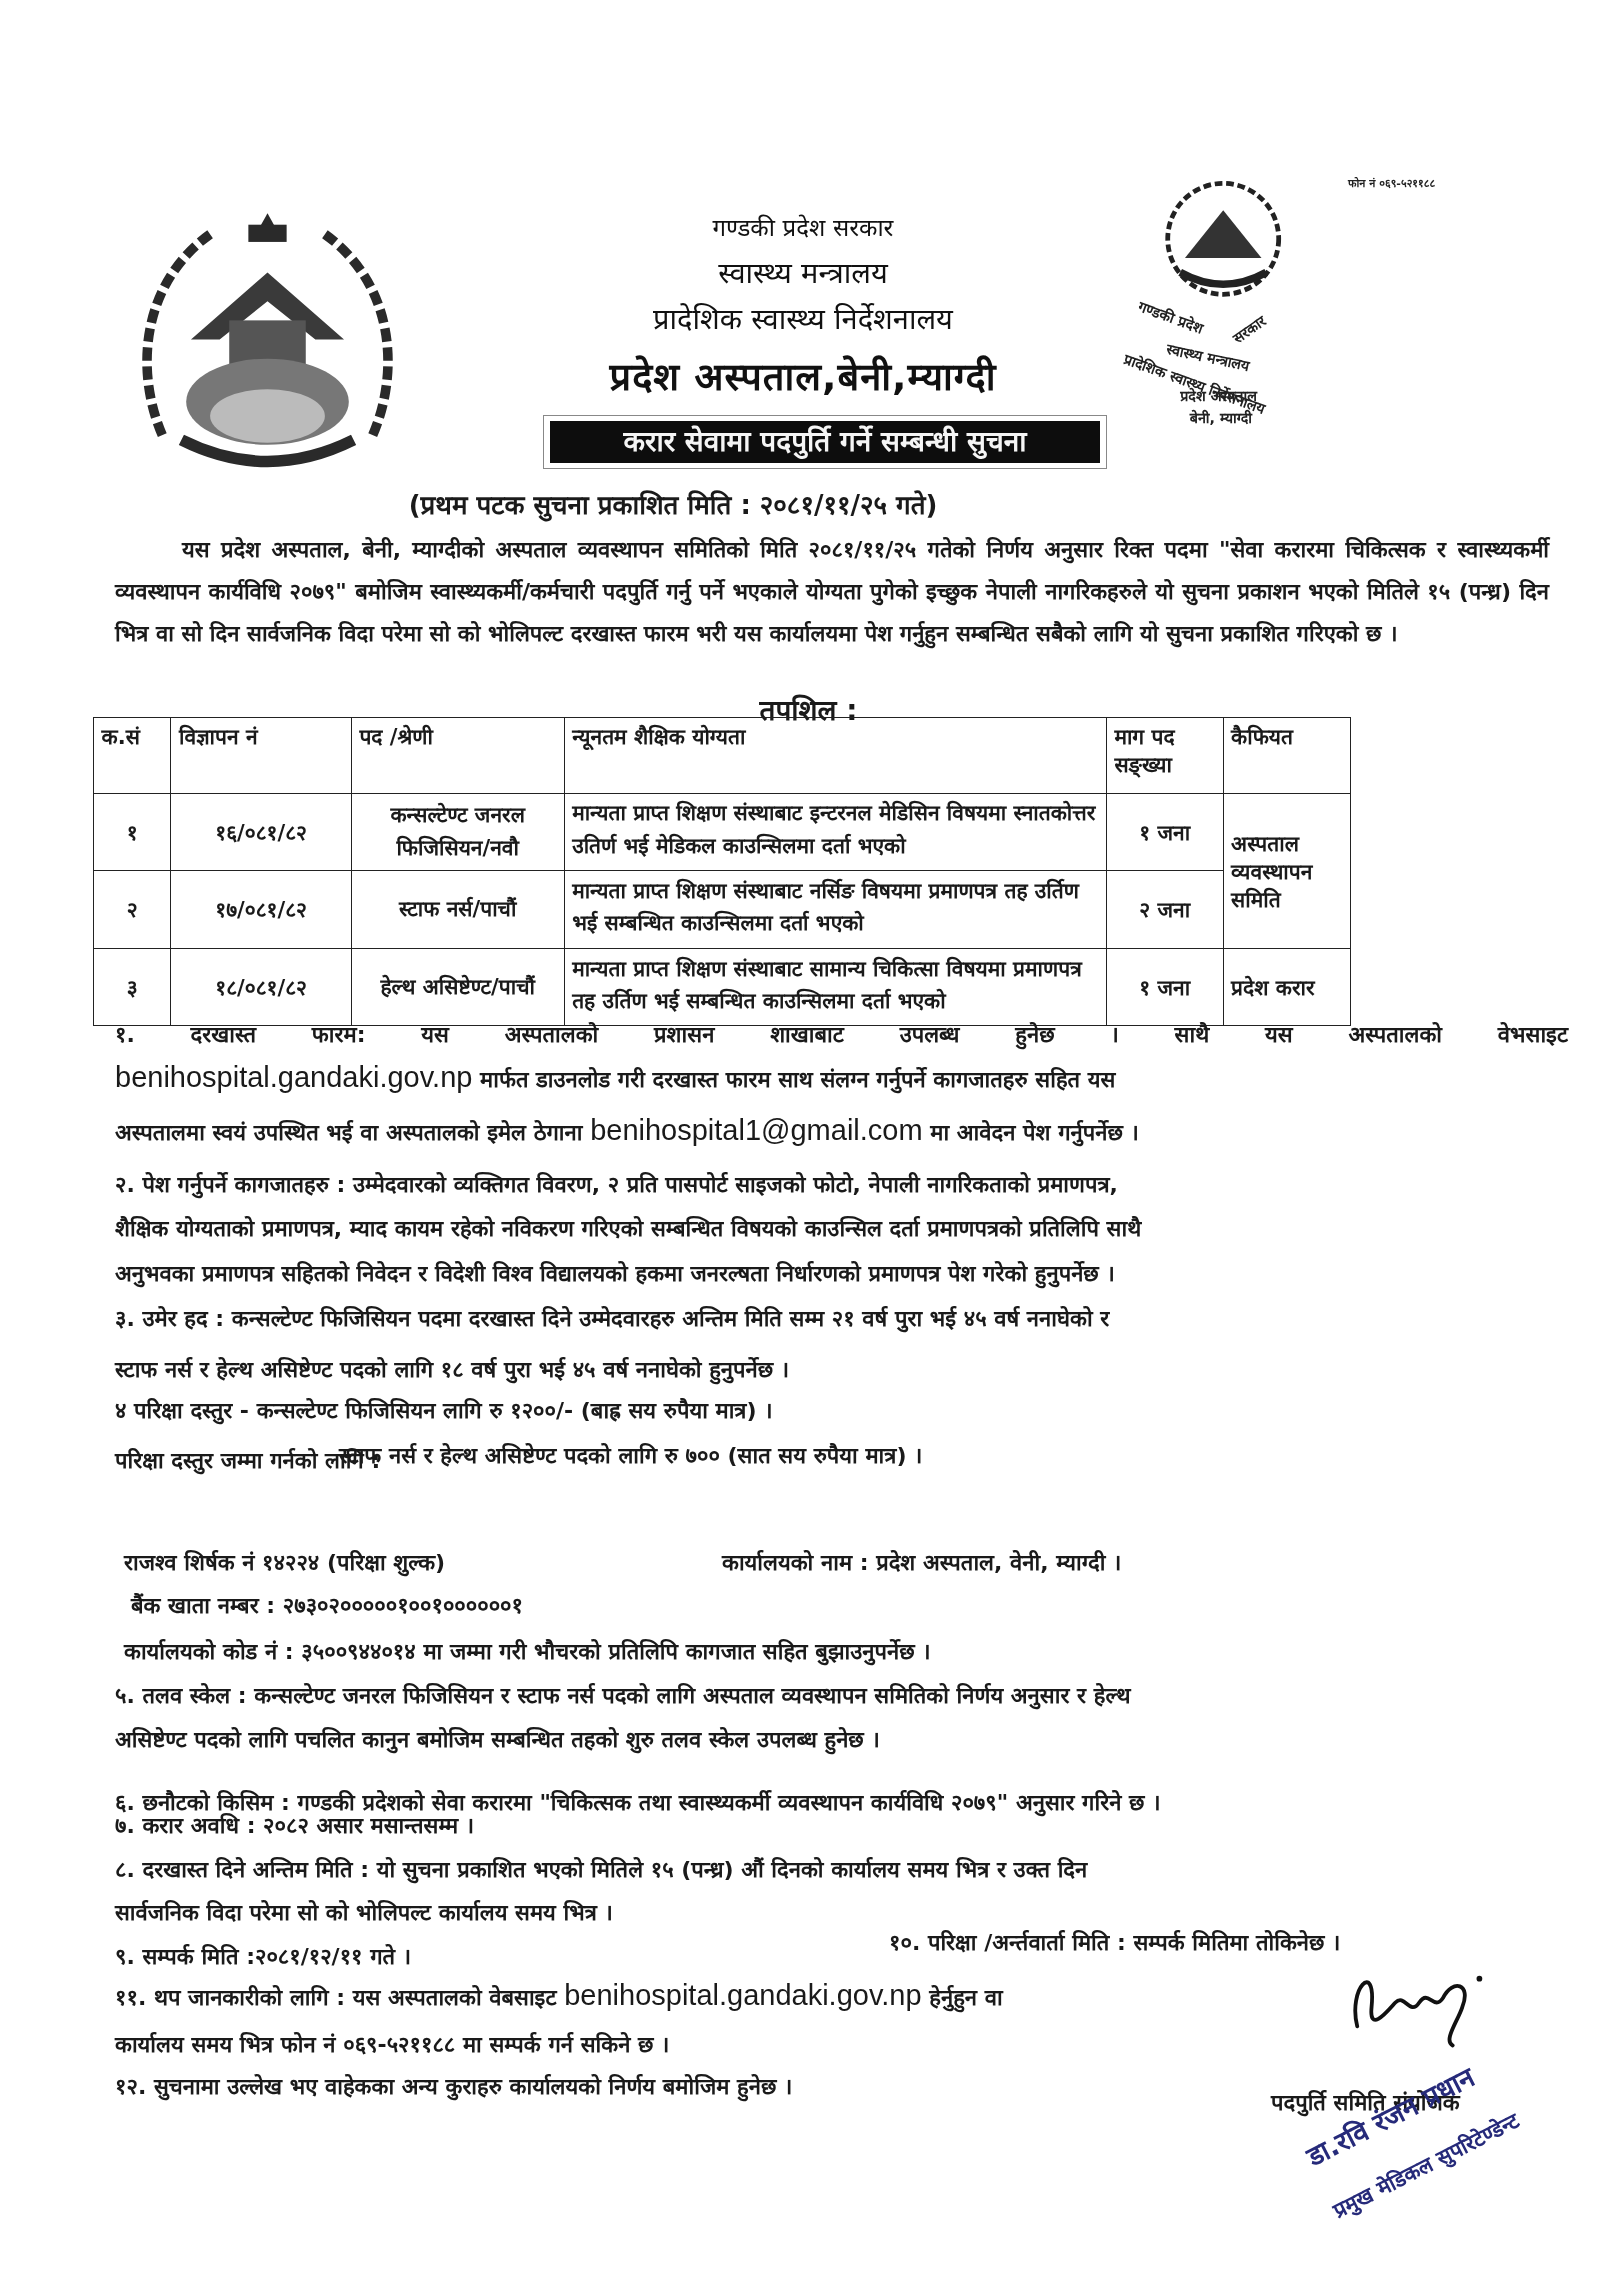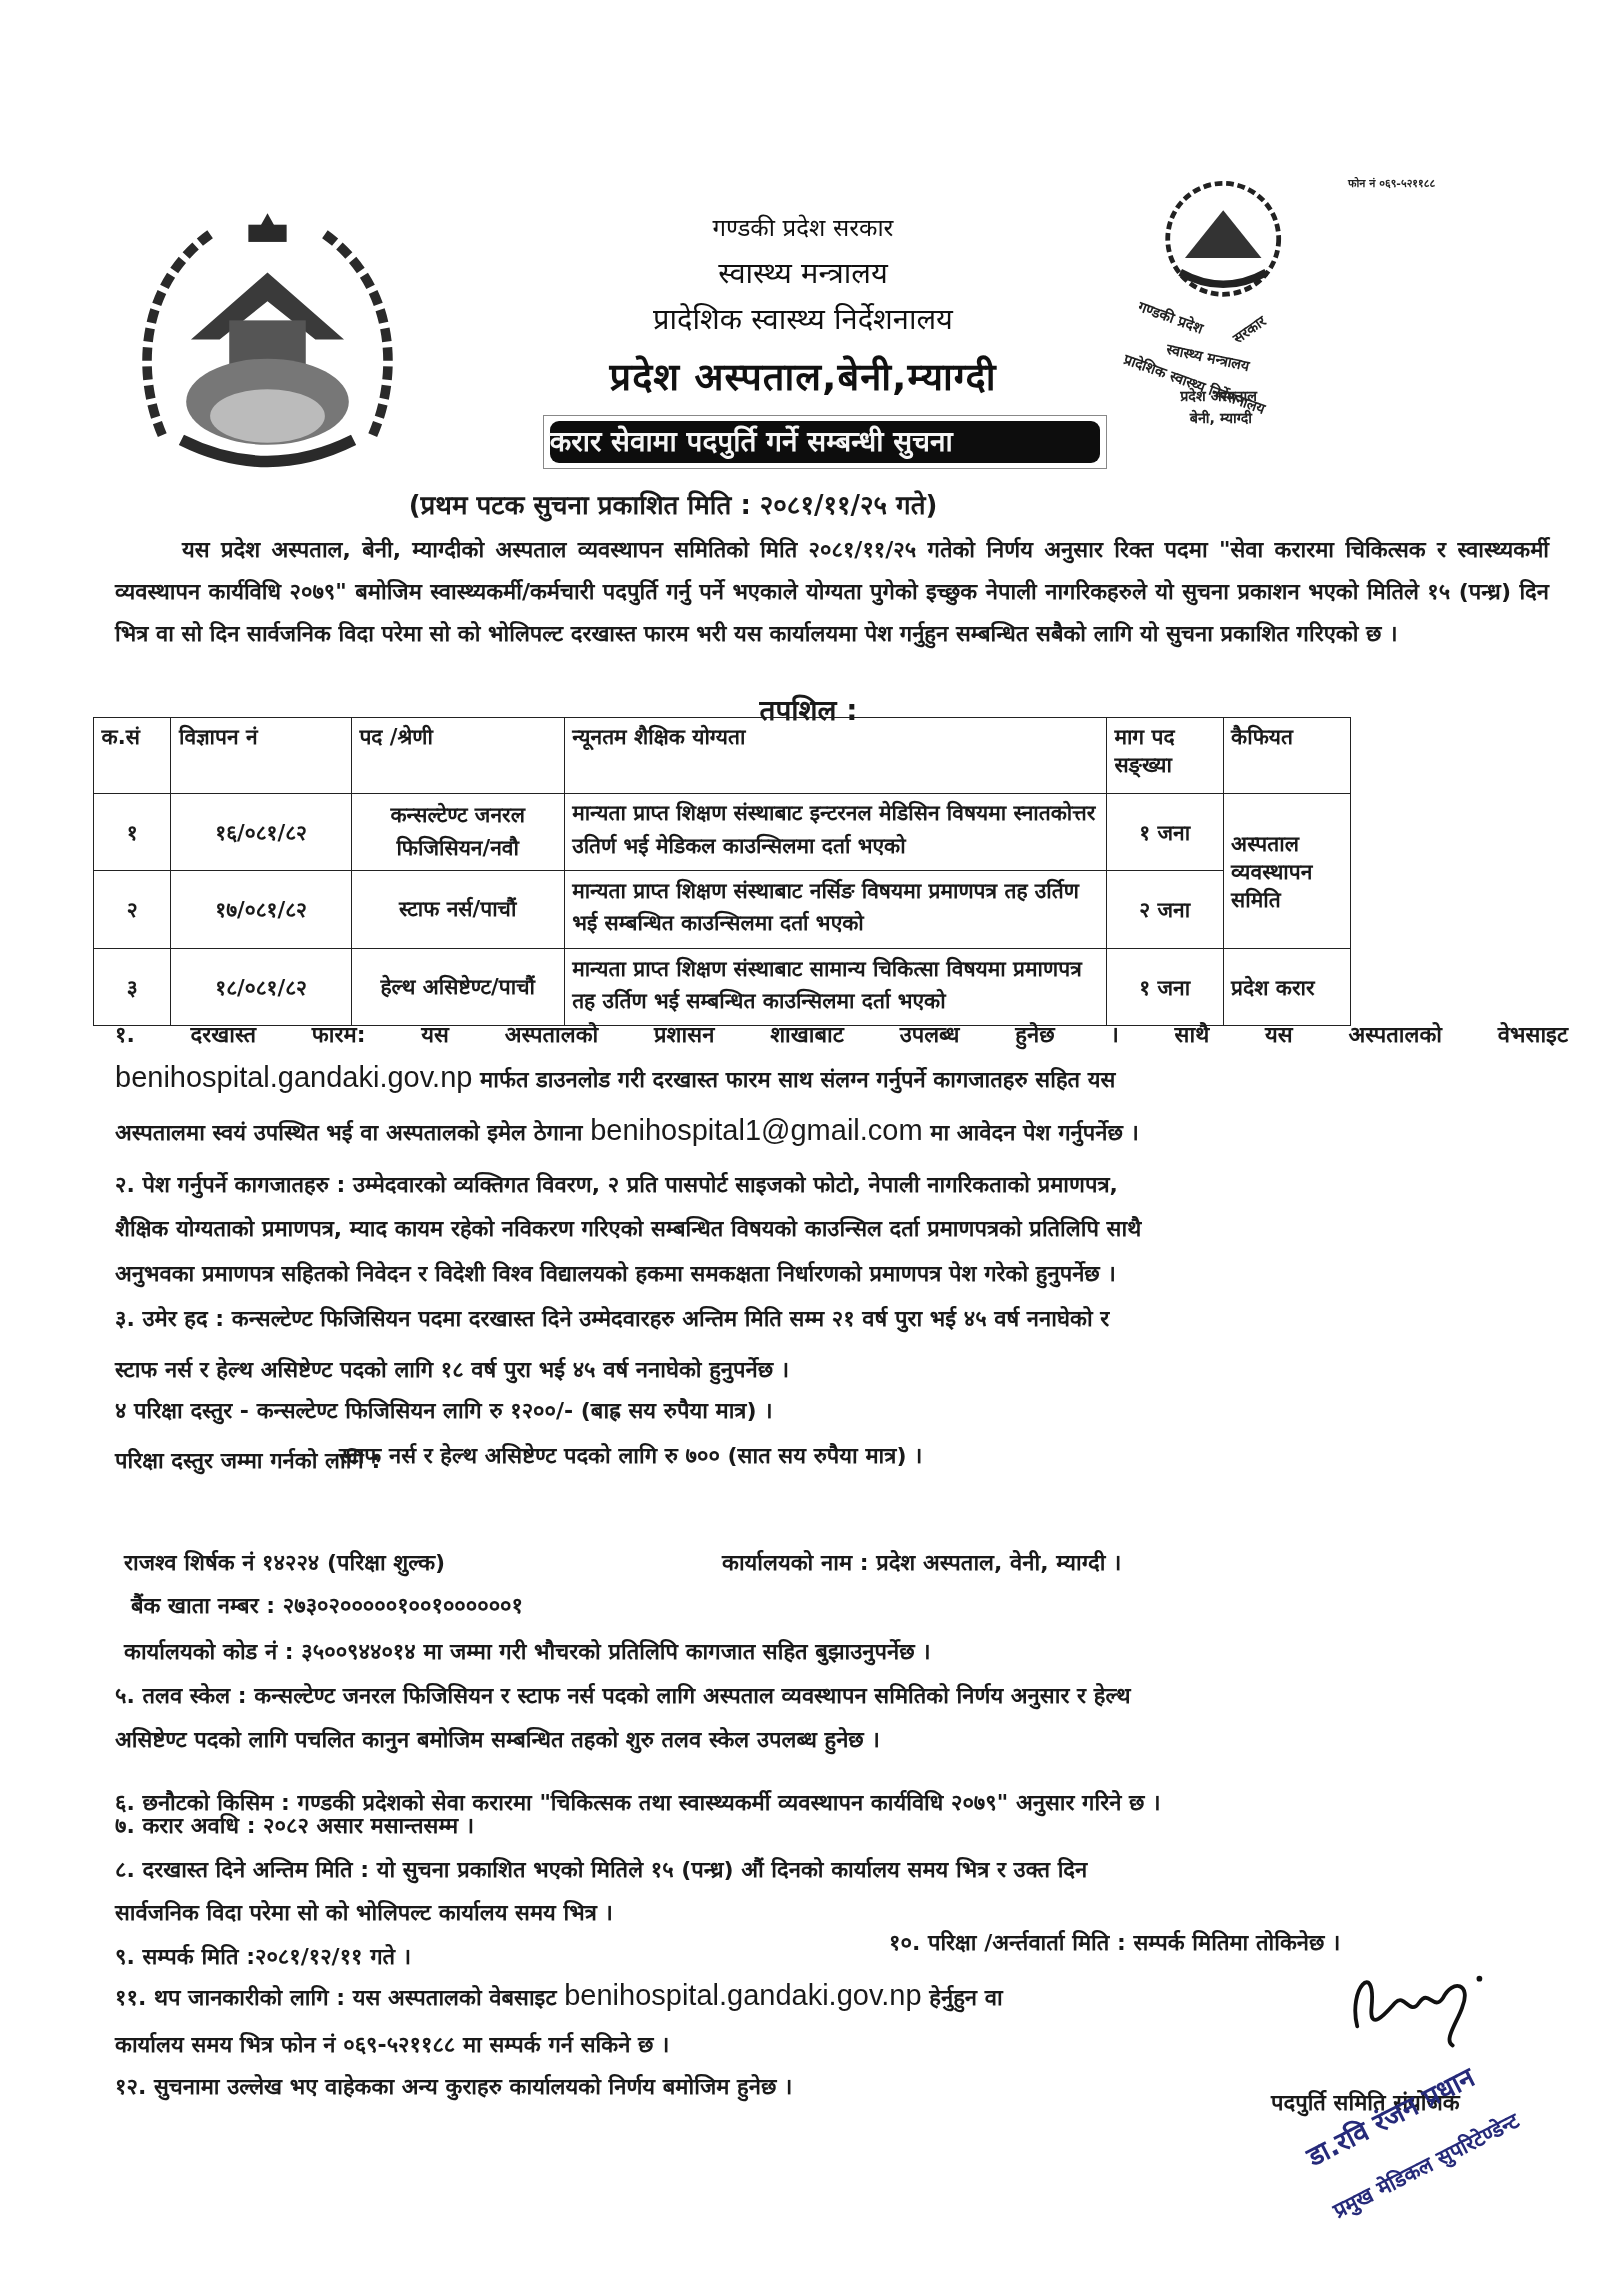--- a/index.html
+++ b/index.html
@@ -13,21 +13,21 @@
   
   #emblem { left: 124px; top: 196px; width: 287px; height: 287px; }
   #seal { left: 1118px; top: 167px; width: 220px; height: 268px; }
   #phone { left: 1348px; top: 175px; font-size: 11px; font-weight: bold; color: #222; }
   .hdr { left: 478px; width: 650px; text-align: center; color: #111; }
   #hdr1 { top: 210px; font-size: 24px; }
   #hdr2 { top: 252px; font-size: 29px; }
   #hdr3 { top: 298px; font-size: 29px; }
   #hdr4 { top: 349px; font-size: 38px; font-weight: bold; letter-spacing: 1px; }
   #titlebox { left: 543px; top: 415px; width: 564px; height: 54px; border: 1px solid #888; padding: 4.8px 5.7px; box-sizing: border-box; }
-  #titlebar { background: #0d0d0d; color: #f5f5f5; height: 42px; line-height: 42px; text-align: left; font-size: 28px; font-weight: bold; border-radius: 9px; }
+  #titlebar { background: #0d0d0d; color: #f5f5f5; height: 42px; line-height: 42px; text-align: center; font-size: 28px; font-weight: bold; }
   #pubdate { left: 0; width: 1346px; top: 486px; text-align: center; font-size: 26px; font-weight: bold; }
 
   
   .para { left: 115px; width: 1434px; font-size: 22px; font-weight: bold; line-height: 42px; text-align: justify; }
   #intro { top: 529px; text-indent: 67px; }
   #tapshil { left: 0; width: 1617px; top: 690px; text-align: center; font-size: 28px; font-weight: bold; }
 
   
   #posts { left: 93px; top: 717px; width: 1258px; border-collapse: collapse; font-size: 21px; font-weight: bold; }
   #posts th, #posts td { border: 1.9px solid #222; padding: 3.8px 7.6px; vertical-align: top; }
@@ -143,21 +143,21 @@
 <div class="abs line just" style="top:1018px;">१. दरखास्त फारम: यस अस्पतालको प्रशासन शाखाबाट उपलब्ध हुनेछ । साथै यस अस्पतालको वेभसाइट</div>
 <div class="abs line" style="top:1061px;">
   <span class="sans">benihospital.gandaki.gov.np</span><span> मार्फत डाउनलोड गरी दरखास्त फारम साथ संलग्न गर्नुपर्ने कागजातहरु सहित यस</span>
 </div>
 <div class="abs line" style="top:1114px;">
   <span>अस्पतालमा स्वयं उपस्थित भई वा अस्पतालको इमेल ठेगाना </span><span class="sans">benihospital1@gmail.com</span><span> मा आवेदन पेश गर्नुपर्नेछ ।</span>
 </div>
 
 <div class="abs line" style="top:1168px;">२. पेश गर्नुपर्ने कागजातहरु : उम्मेदवारको व्यक्तिगत विवरण, २ प्रति पासपोर्ट साइजको फोटो, नेपाली नागरिकताको प्रमाणपत्र,</div>
 <div class="abs line" style="top:1212px;">शैक्षिक योग्यताको प्रमाणपत्र, म्याद कायम रहेको नविकरण गरिएको सम्बन्धित विषयको काउन्सिल दर्ता प्रमाणपत्रको प्रतिलिपि साथै</div>
-<div class="abs line" style="top:1257px;">अनुभवका प्रमाणपत्र सहितको निवेदन र विदेशी विश्व विद्यालयको हकमा समकक्षता निर्धारणको प्रमाणपत्र पेश गरेको हुनुपर्नेछ ।</div>
+<div class="abs line" style="top:1257px;">अनुभवका प्रमाणपत्र सहितको निवेदन र विदेशी विश्व विद्यालयको हकमा जनरल्षता निर्धारणको प्रमाणपत्र पेश गरेको हुनुपर्नेछ ।</div>
 
 <div class="abs line" style="top:1302px;">३. उमेर हद : कन्सल्टेण्ट फिजिसियन पदमा दरखास्त दिने उम्मेदवारहरु अन्तिम मिति सम्म २१ वर्ष पुरा भई ४५ वर्ष ननाघेको र</div>
 <div class="abs line" style="top:1353px;">स्टाफ नर्स र हेल्थ असिष्टेण्ट पदको लागि १८ वर्ष पुरा भई ४५ वर्ष ननाघेको हुनुपर्नेछ ।</div>
 
 <div class="abs line" style="top:1394px;">४ परिक्षा दस्तुर - कन्सल्टेण्ट फिजिसियन लागि रु १२००/- (बाह्र सय रुपैया मात्र) ।</div>
 <div class="abs line" style="top:1439px; left:339px;">स्टाफ नर्स र हेल्थ असिष्टेण्ट पदको लागि रु ७०० (सात सय रुपैया मात्र) ।</div>
 
 <div class="abs line" style="top:1444px;">परिक्षा दस्तुर जम्मा गर्नको लागि :</div>
 <div class="abs line" style="top:1546px; left:124px;">राजश्व शिर्षक नं १४२२४ (परिक्षा शुल्क)</div>
 <div class="abs line" style="top:1546px; left:722px;">कार्यालयको नाम : प्रदेश अस्पताल, वेनी, म्याग्दी ।</div>

